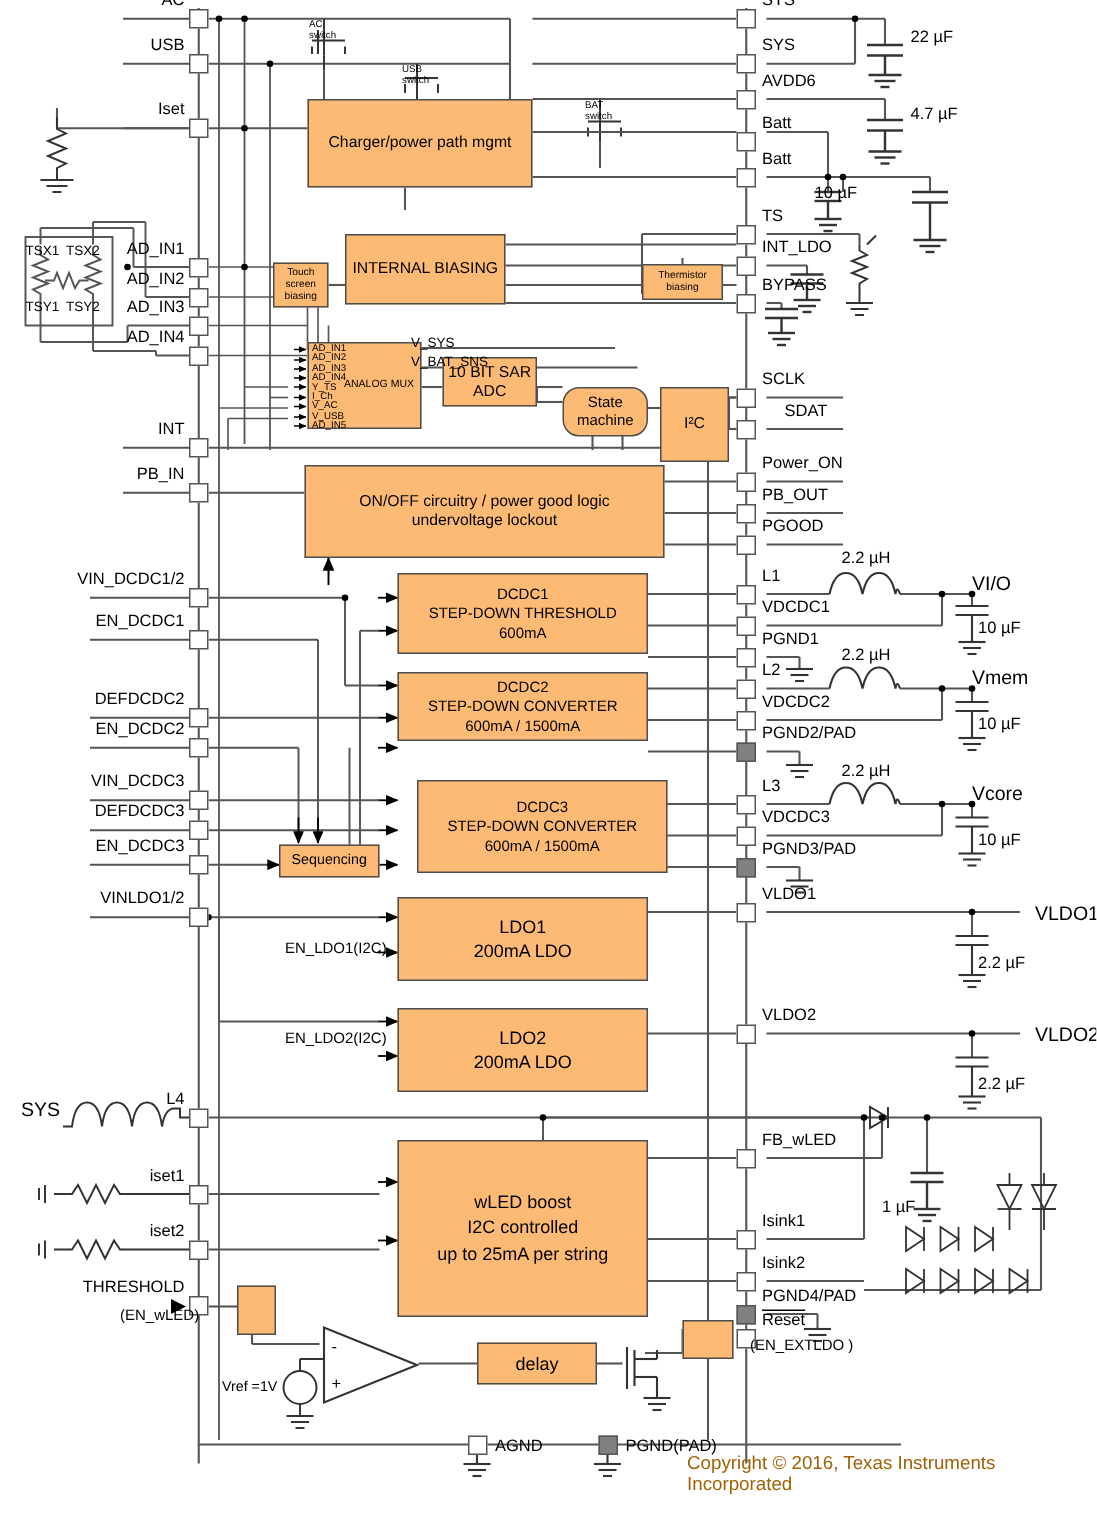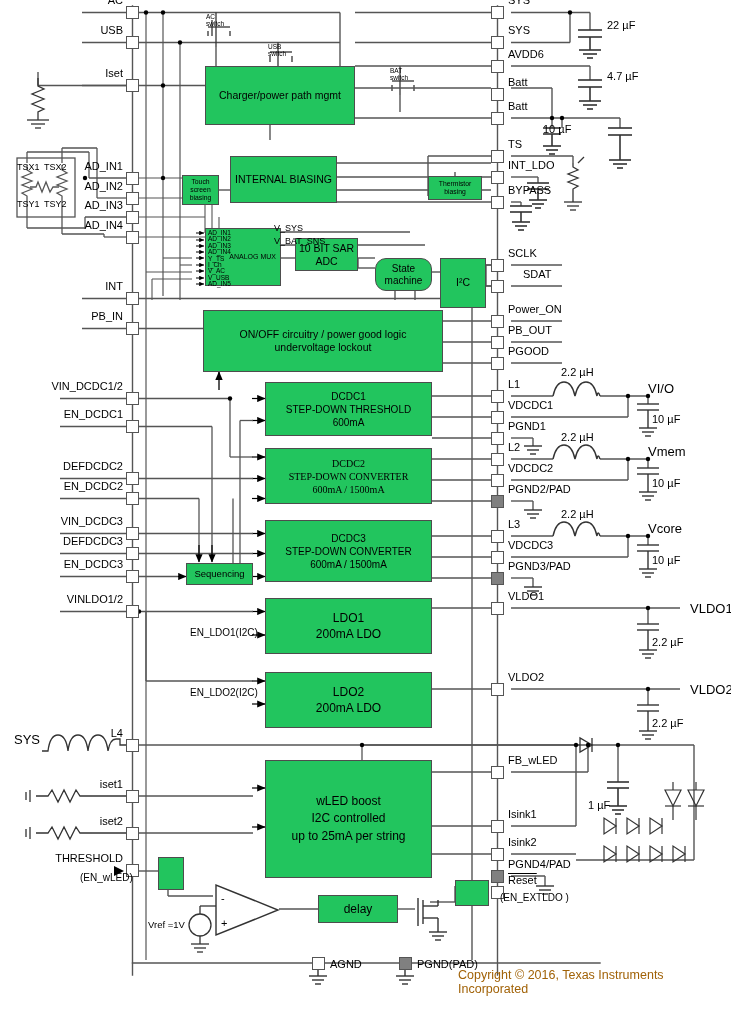--- a/index.html
+++ b/index.html
@@ -3,21 +3,21 @@
 <meta charset="utf-8">
 <style>
   html,body{margin:0;padding:0;background:#fff;}
   body{font-family:"Liberation Sans",sans-serif;}
   #root{position:relative;width:731px;height:1010px;background:#fff;overflow:hidden;}
   #svgroot{position:absolute;left:0;top:0;width:731px;height:1010px;}
   .lbl{position:absolute;font-size:11px;color:#000;white-space:nowrap;line-height:1;}
   .lbl.sm{font-size:9px;}
   .lbl.xs{font-size:6.5px;letter-spacing:0px;}
   .lbl.bigr{font-size:13px;}
-  .blk{position:absolute;border:1px solid #4d4d4d;background:#22c55e;display:flex;
+  .blk{position:absolute;border:1px solid #4d4d4d;background:#fdba74;display:flex;
        align-items:center;justify-content:center;text-align:center;font-size:10px;color:#000;
        line-height:1.25;box-sizing:border-box;}
   .pin{position:absolute;width:13px;height:13px;border:1px solid #555;background:#fff;box-sizing:border-box;}
   .pin.pad{background:#808080;}
   .copy{position:absolute;font-size:12.5px;color:#a16207;}
 </style>
 </head>
 <body>
 
 <div id="root">
@@ -788,25 +788,25 @@
 
   <div class="blk" style="left:440px;top:258px;width:46px;height:50px;font-size:10.5px;">I²C</div>
 
   <div class="blk" style="left:203px;top:310px;width:240px;height:62px;font-size:10.5px;white-space:pre;line-height:1.25;">ON/OFF circuitry / power good logic
 undervoltage lockout</div>
 
   <div class="blk" style="left:265px;top:382px;width:167px;height:54px;white-space:pre;line-height:1.3;">DCDC1
 STEP-DOWN THRESHOLD
 600mA</div>
 
-  <div class="blk" style="left:265px;top:448px;width:167px;height:56px;white-space:pre;line-height:1.3;font-family:Liberation Serif, serif;">DCDC2
+  <div class="blk" style="left:265px;top:448px;width:167px;height:46px;white-space:pre;line-height:1.3;">DCDC2
 STEP-DOWN CONVERTER
 600mA / 1500mA</div>
 
-  <div class="blk" style="left:265px;top:520px;width:167px;height:62px;white-space:pre;line-height:1.3;">DCDC3
+  <div class="blk" style="left:278px;top:520px;width:167px;height:62px;white-space:pre;line-height:1.3;">DCDC3
 STEP-DOWN CONVERTER
 600mA / 1500mA</div>
 
   <div class="blk" style="left:265px;top:598px;width:167px;height:56px;font-size:12px;white-space:pre;line-height:1.35;">LDO1
 200mA LDO</div>
 
   <div class="blk" style="left:265px;top:672px;width:167px;height:56px;font-size:12px;white-space:pre;line-height:1.35;">LDO2
 200mA LDO</div>
 
   <div class="blk" style="left:186px;top:563px;width:67px;height:22px;font-size:9.5px;">Sequencing</div>

